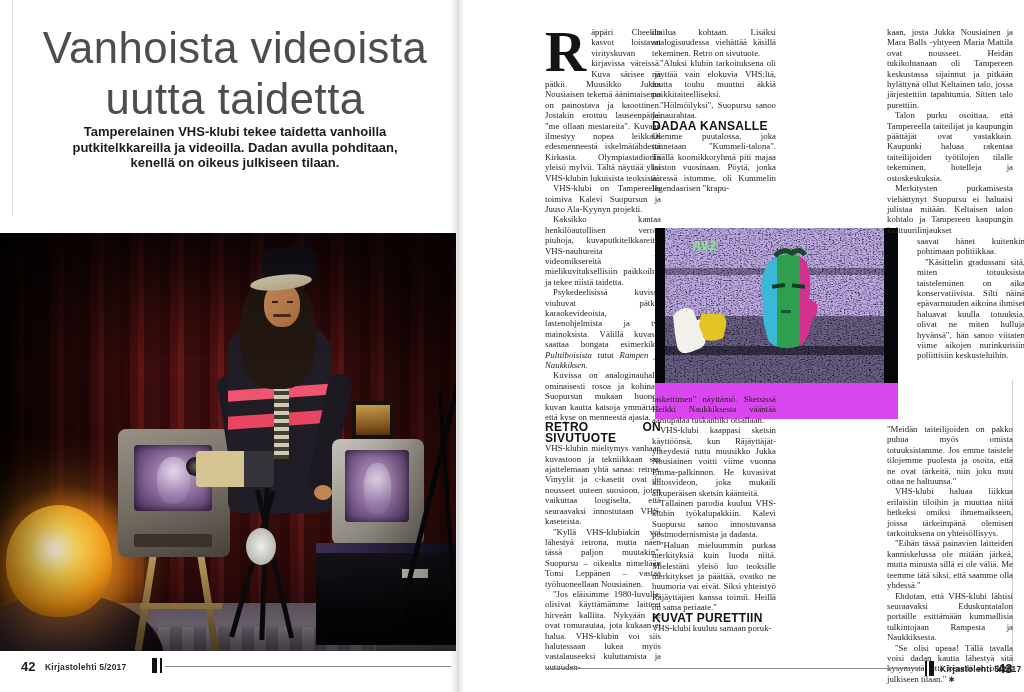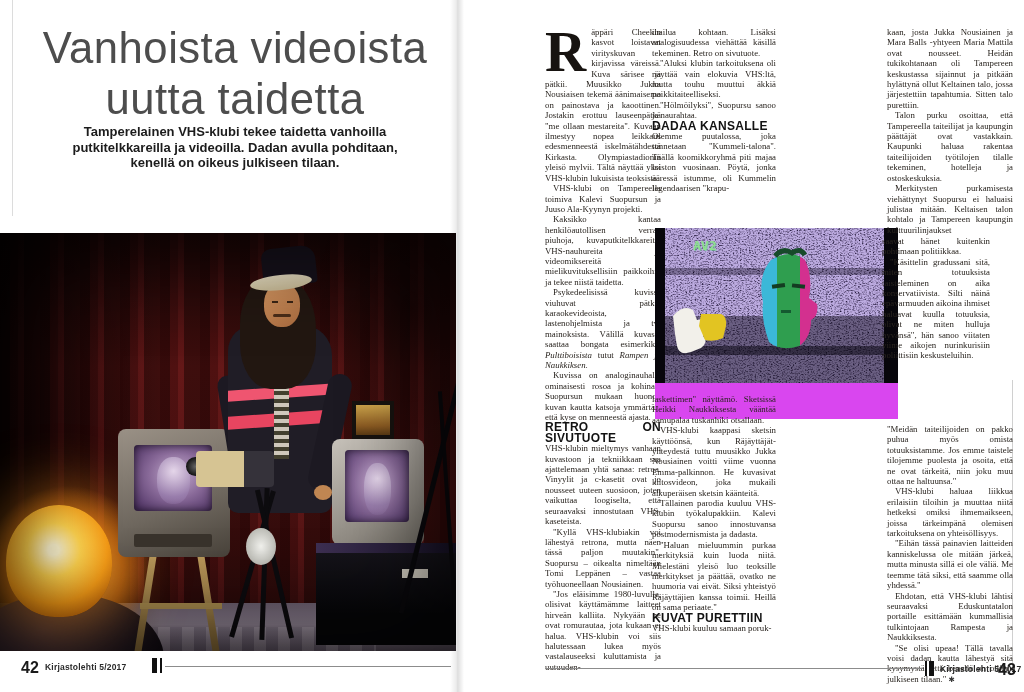--- a/index.html
+++ b/index.html
@@ -99,30 +99,30 @@
   .seg-b{font-weight:400;}
   .seg-i{font-style:italic;}
   .dropcap{float:left;font-weight:700;font-size:57px;line-height:46px;margin:2px 5px 0 0;color:#171310;
     font-family:"Liberation Serif","DejaVu Serif",serif;}
   .subhead{font-family:"Liberation Sans","DejaVu Sans",sans-serif;font-weight:700;
     font-size:12px;letter-spacing:.3px;color:#121212;margin:10px 0 4px;text-indent:0 !important;}
   #col1{left:545px;top:27px;width:116px;}
   #col2-top{left:652px;top:27px;width:124px;}
   #col2-bottom{left:652px;top:394px;width:124px;}
   #col3-top{left:887px;top:27px;width:126px;}
-  #col3-mid{left:882px;top:236px;width:108px;font-family:Liberation Serif, serif;}
+  #col3-mid{left:917px;top:236px;width:108px;font-family:Liberation Serif, serif;}
   #col3-bottom{left:887px;top:424px;width:126px;}
   .endmark{font-size:7.5px;color:#333;}
 
   
   .tvphoto{left:655px;top:228px;width:243px;height:191px;background:#d946ef;}
 
   
   .footer{font-weight:700;color:#222;}
-  .pagenum{font-size:16px;font-weight:700;color:#1a1a1a;}
+  .pagenum{font-size:13px;font-weight:700;color:#1a1a1a;}
   .foliolabel{font-size:8.5px;font-weight:700;color:#2a2a2a;letter-spacing:.2px;}
   .fbar{background:#111;}
   .fline{background:#8c8c8c;height:1px;}
 </style>
 </head>
 <body>
 
 <div class="spread">
 
   <div class="abs edge-left"></div>

